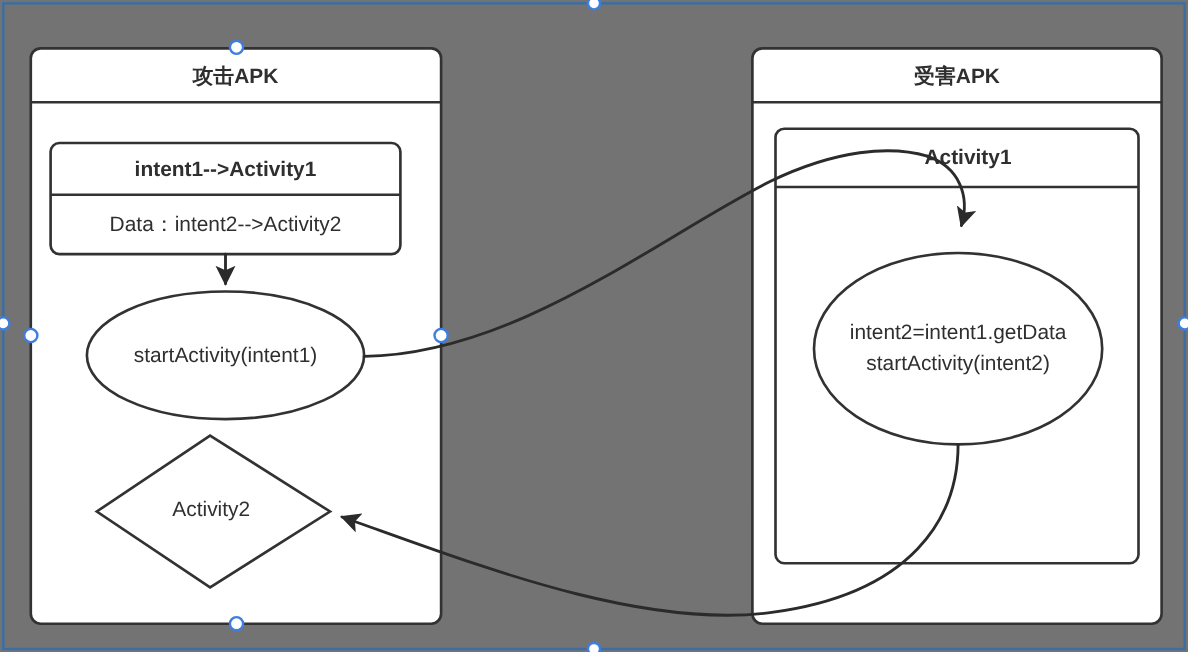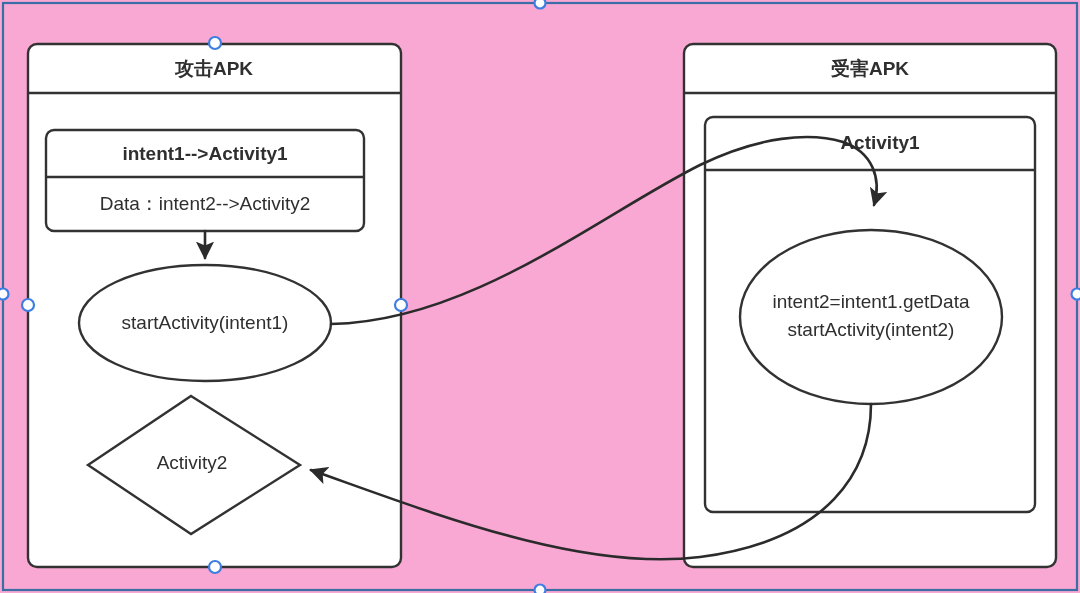--- a/index.html
+++ b/index.html
@@ -8,21 +8,21 @@
     padding: 0;
     background: #ffffff;
   }
   body {
     font-family: "Liberation Sans", "DejaVu Sans", sans-serif;
   }
   #canvas {
     position: relative;
     width: 1080px;
     height: 593px;
-    background: #f9a8d4;
+    background: #737373;
     overflow: hidden;
   }
   #diagram-svg {
     position: absolute;
     top: 0;
     left: 0;
     width: 1080px;
     height: 593px;
     display: block;
   }

